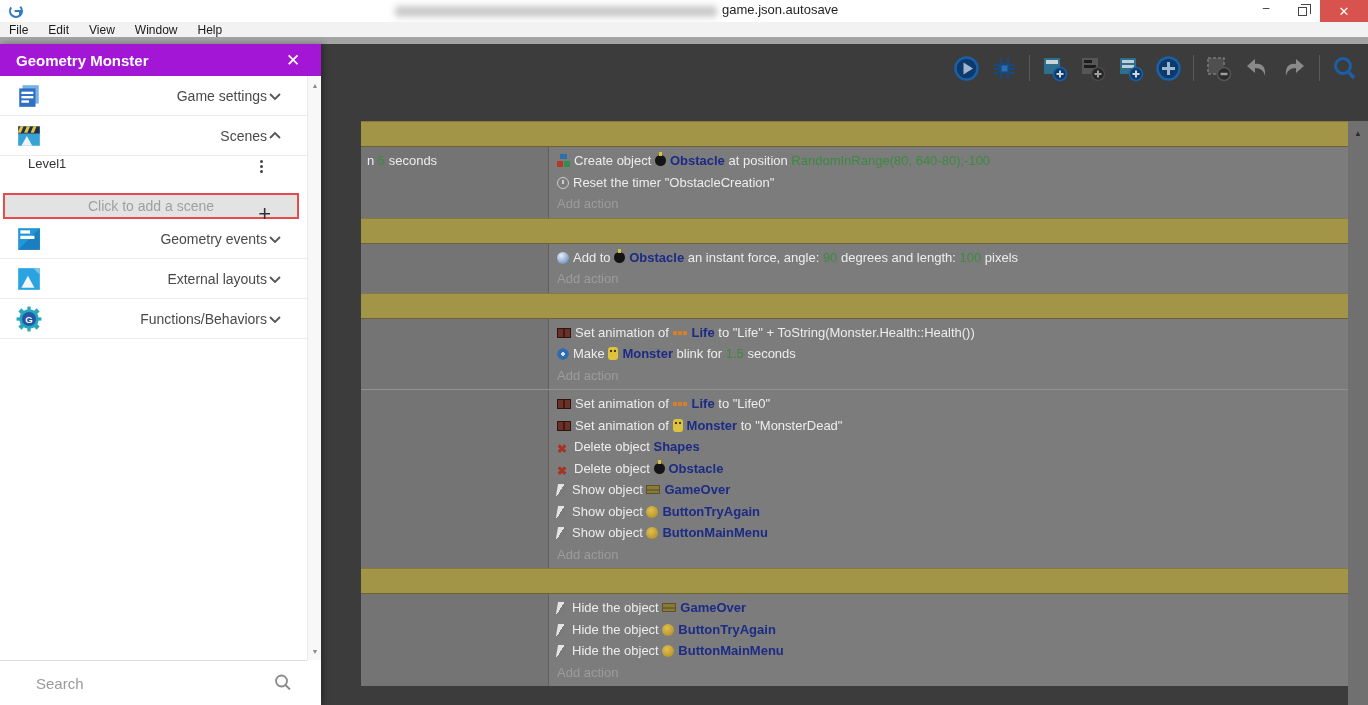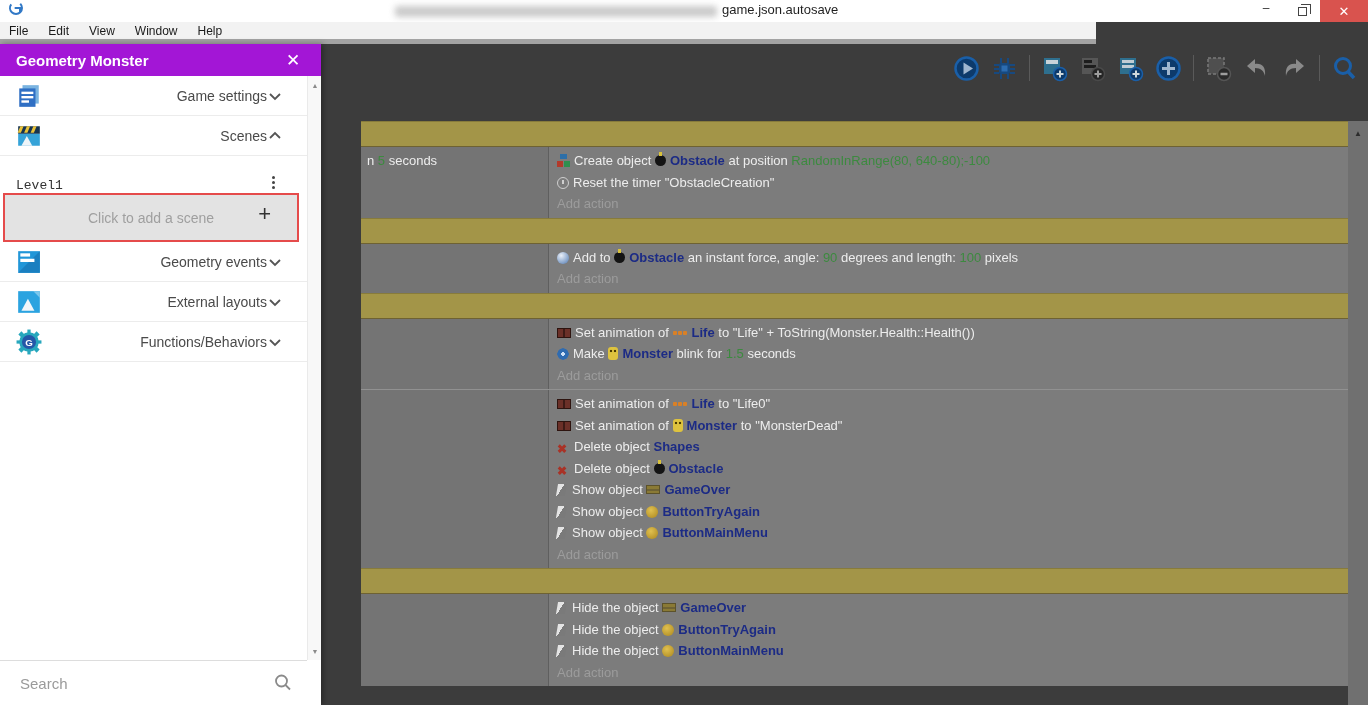--- a/index.html
+++ b/index.html
@@ -1,70 +1,70 @@
 <!DOCTYPE html>
 <html><head>
 <meta charset="utf-8">
 <style>
   * { margin:0; padding:0; box-sizing:border-box; }
   html,body { width:1368px; height:705px; overflow:hidden;
     font-family:"Liberation Sans", sans-serif; background:#3c3c3c; }
 
   
   .titlebar { position:absolute; left:0; top:0; width:1368px; height:22px;
-    background:#ffffff; display:flex; }
+    background:#ffffff; display:flex; align-items:center; }
   .app-logo { margin-left:8px; width:16px; height:16px; }
   .blur-strip { position:absolute; left:395px; top:6px; width:322px; height:11px;
     background:#bdbdbd; border-radius:2px; filter:blur(3px); opacity:.8; }
   .win-title { position:absolute; left:722px; top:2px; font-size:13px; color:#1f1f1f; }
   .win-controls { position:absolute; right:0; top:0; height:22px; display:flex; }
   .win-btn { width:36px; height:22px; display:flex; align-items:center; justify-content:center;
     font-size:12px; color:#333; cursor:default; }
   .win-btn.min span { position:relative; top:-3px; }
   .restore-glyph { width:9px; height:9px; border:1px solid #444; position:relative; background:#fff; }
   .restore-glyph::before { content:""; position:absolute; left:2px; top:-4px; width:9px; height:9px;
     border:1px solid #444; border-bottom:none; border-left:none; }
   .win-btn.close { width:48px; background:#d9534e; color:#fff; font-size:13px; }
 
   
-  .menubar { position:absolute; left:0; top:22px; width:1096px; height:22px;
-    background:#f2f2f2; display:flex; align-items:center; border-bottom:5px solid #a3a3a3;}
+  .menubar { position:absolute; left:0; top:22px; width:1368px; height:22px;
+    background:#f2f2f2; display:flex; align-items:center; border-bottom:7px solid #a3a3a3;}
   .menu-item { font-size:12px; color:#1a1a1a; padding:0 10px; height:22px;
     display:flex; align-items:center; }
   .menu-item:first-child { padding-left:9px; }
 
   
   .drawer { position:absolute; left:0; top:44px; width:321px; height:661px;
     background:#ffffff; z-index:5; box-shadow:2px 0 6px rgba(0,0,0,.35); }
   .drawer-header { height:32px; background:#a316d6; display:flex; align-items:center;
     padding:0 16px; }
   .drawer-title { color:#fff; font-size:15px; font-weight:bold; flex:1; }
   .drawer-close { color:#fff; font-size:17px; width:24px; text-align:center; cursor:pointer; }
   .drawer-body { position:absolute; top:32px; left:0; right:14px; bottom:45px; overflow:hidden; }
   .panel-row { display:flex; align-items:center; height:40px; padding:0 16px;
     border-bottom:1px solid #ececec; background:#fff; }
   .panel-row .row-icon { width:26px; height:26px; margin-right:32px; flex:0 0 26px; }
   .panel-row .row-label { font-size:14px; color:#4a4a4a; flex:1;text-align:right; }
   .chev { width:16px; height:16px; margin-right:8px; }
-  .scene-row { display:flex; align-items:flex-end; height:37px; padding:0 16px;
-    background:#fff;font-family:Liberation Mono, monospace; }
+  .scene-row { display:flex; align-items:flex-start; height:37px; padding:0 28px;
+    background:#fff; }
   .scene-label { font-size:13px; color:#333; flex:1; }
   .kebab { display:flex; flex-direction:column; gap:2px; margin-right:12px; padding:4px; }
   .kebab i { width:3px; height:3px; border-radius:50%; background:#444; }
-  .add-scene-box { position:relative; margin:0 8px 0 3px; height:49px; background:#e3e3e3;
+  .add-scene-box { position:relative; margin:0 8px 0 3px; height:26px; background:#e3e3e3;
     border:2px solid #e54b4b; display:flex; align-items:center; justify-content:center; }
   .add-scene-label { font-size:14px; color:#9f9f9f; }
   .add-scene-plus { position:absolute; right:26px; top:6px; font-size:22px; color:#333; font-weight:400; }
   .drawer-scrollbar { position:absolute; right:0; top:32px; bottom:45px; width:14px;
     background:#f8f8f8; border-left:1px solid #eaeaea; }
   .scroll-arrow { position:absolute; left:0; width:14px; height:14px; display:flex;
     align-items:center; justify-content:center; font-size:7px; color:#8a8a8a; }
   .scroll-arrow.up { top:2px; } .scroll-arrow.down { bottom:2px; }
   .drawer-search { position:absolute; left:0; bottom:0; width:307px; height:45px;
-    background:#fff; border-top:1px solid #ddd; display:flex; align-items:center; }
+    background:#fff; border-top:1px solid #ddd; display:flex; align-items:center;padding-left:16px; }
   .drawer-search input { border:none; outline:none; flex:1; margin-left:20px; font-size:15px;
     color:#555; font-family:"Liberation Sans", sans-serif; background:transparent; }
   .drawer-search input::placeholder { color:#9a9a9a; }
   .search-icon-s { margin-right:14px; }
 
   
   .main { position:absolute; left:321px; top:44px; width:1047px; height:661px; background:#3c3c3c; }
   .toolbar { position:absolute; right:10px; top:6px; height:36px; display:flex;
     align-items:center; gap:11px; }
   .tb-icon { width:27px; height:27px; cursor:pointer; }

